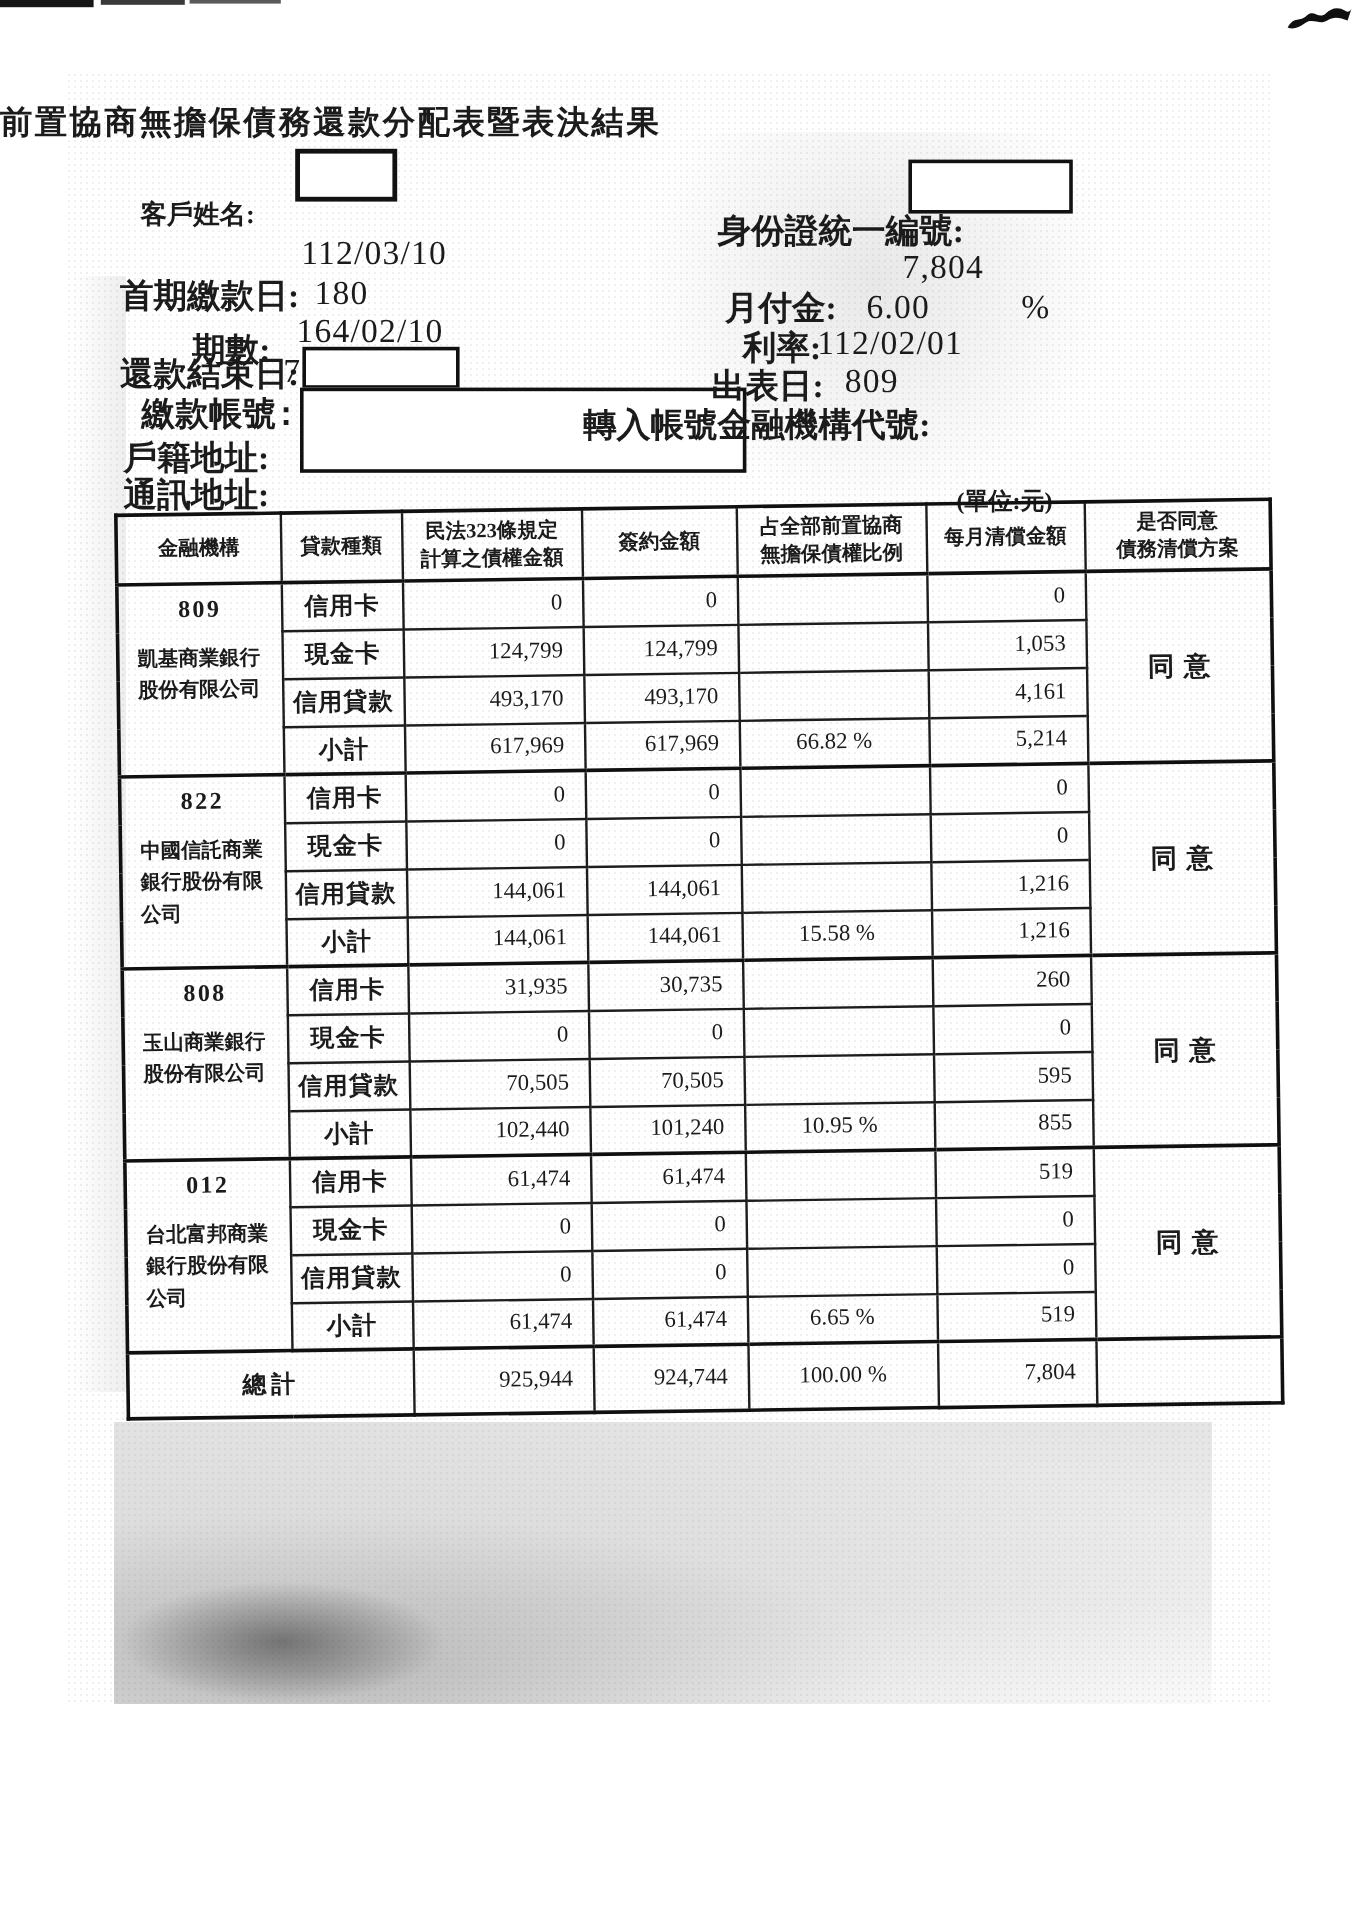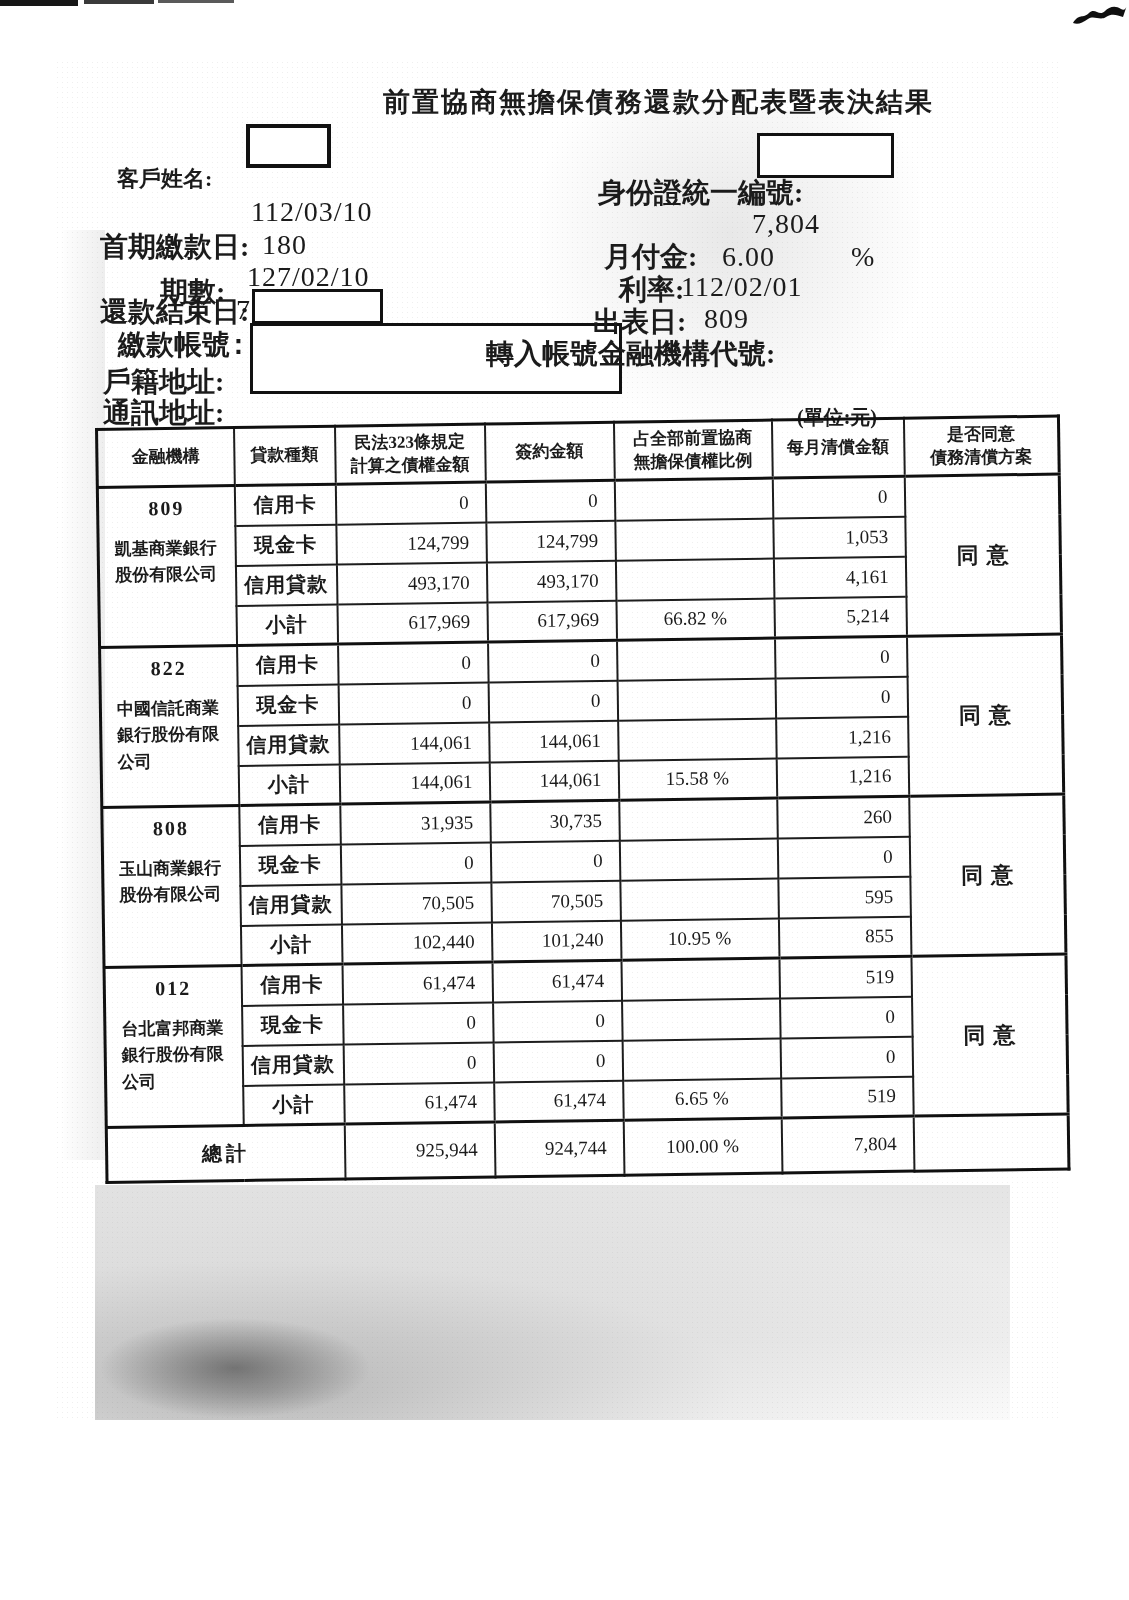--- a/index.html
+++ b/index.html
@@ -40,21 +40,21 @@
     pointer-events:none;
   }
   
   .edge-1 { position:absolute; left:0; top:0; width:78px; height:6px; background:#161616; }
   .edge-2 { position:absolute; left:84px; top:0; width:70px; height:4px; background:#3a3a3a; }
   .edge-3 { position:absolute; left:158px; top:0; width:76px; height:3px; background:#5a5a5a; }
   .squiggle { position:absolute; left:1072px; top:2px; }
   
   .doc-title {
     position:absolute; left:0; top:84px; width:934px;
-    text-align:right; font-size:27px; font-weight:700; letter-spacing:2px;
+    text-align:left; font-size:27px; font-weight:700; letter-spacing:2px;
   }
   .flabel, .fvalue { position:absolute; font-size:28px; white-space:nowrap; }
   .flabel { font-weight:700;margin-top:32px; }
   .fvalue { font-weight:400; letter-spacing:1px; }
   .redact { position:absolute; background:#ffffff; border:3px solid #111; }
   .box-name    { left:246px; top:124px; width:85px;  height:44px; border-width:4px; }
   .box-id      { left:757px; top:133px; width:137px; height:45px; }
   .box-account { left:252px; top:289px; width:131px; height:35px; }
   .box-address { left:250px; top:323px; width:372px; height:71px; }
   .unit-note { position:absolute; left:797px; top:404px; font-size:20px; font-weight:700; }
@@ -109,21 +109,21 @@
 <span class="flabel" style="left:598px; top:142px;">身份證統一編號:</span>
 <div class="redact box-id"></div>
 
 <span class="flabel" style="left:100px; top:196px;">首期繳款日:</span>
 <span class="fvalue" style="left:251px; top:196px;">112/03/10</span>
 
 <span class="flabel" style="left:160px; top:241px;">期數:</span>
 <span class="fvalue" style="left:262px; top:229px;">180</span>
 
 <span class="flabel" style="left:100px; top:261px;">還款結束日:</span>
-<span class="fvalue" style="left:247px; top:261px;">127/02/10</span>
+<span class="fvalue" style="left:247px; top:261px;">164/02/10</span>
 
 <span class="flabel" style="left:118px; top:294px;font-family:Liberation Mono, monospace;">繳款帳號:</span>
 <span class="fvalue" style="left:236px; top:294px;">78</span>
 <div class="redact box-account"></div>
 
 <span class="flabel" style="left:103px; top:331px;">戶籍地址:</span>
 <span class="flabel" style="left:103px; top:362px;">通訊地址:</span>
 <div class="redact box-address"></div>
 
 <span class="flabel" style="left:604px; top:206px;">月付金:</span>

